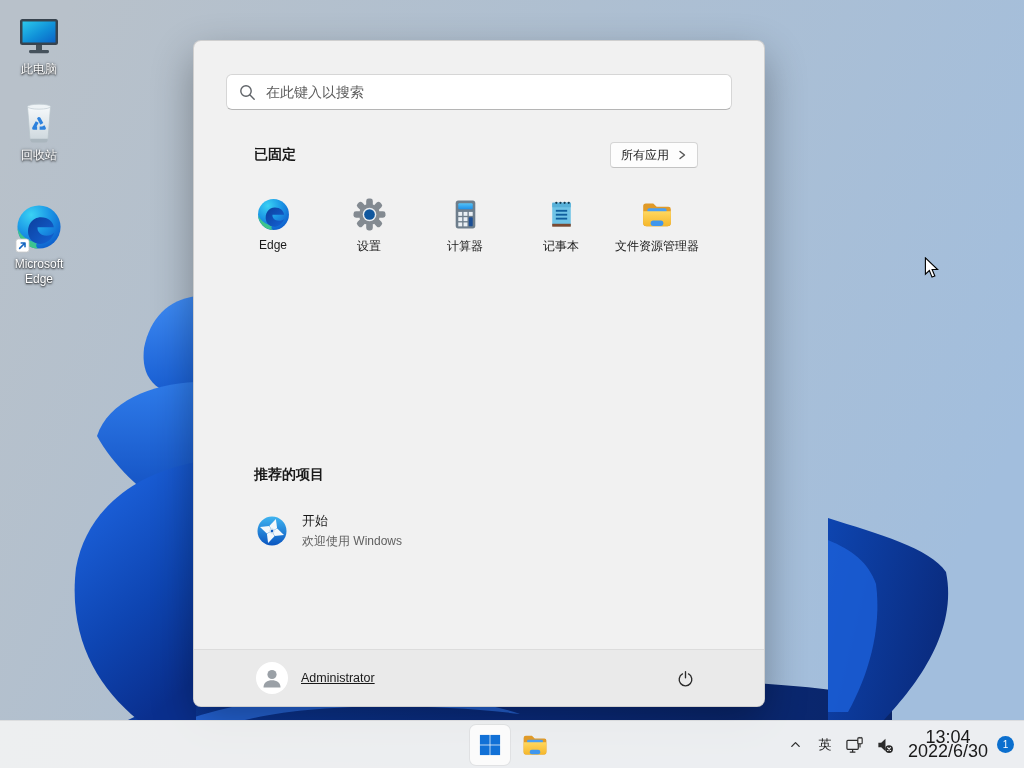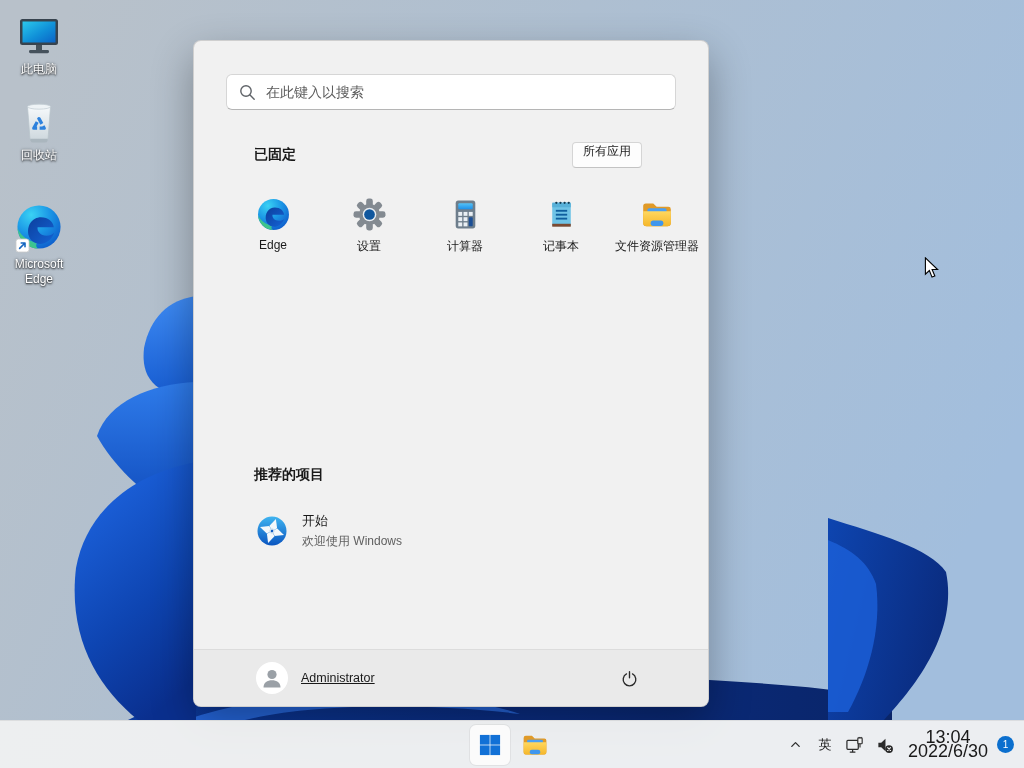--- a/index.html
+++ b/index.html
@@ -10,34 +10,34 @@
   
   .wallpaper { position:absolute; inset:0; }
 
   
   .desktop-icon { position:absolute; left:1px; width:76px; display:flex; flex-direction:column; align-items:center; cursor:default; }
   .desktop-icon .ic { width:48px; height:48px; display:flex; align-items:center; justify-content:center; }
   .desktop-icon .lbl { margin-top:2px; font-size:12px; line-height:15px; color:#fff; text-align:center;
       text-shadow:0 1px 2px rgba(0,0,0,.85), 0 0 3px rgba(0,0,0,.5); }
 
   
-  .start-menu { position:absolute; left:193px; top:40px; width:516px; height:667px;
+  .start-menu { position:absolute; left:193px; top:40px; width:572px; height:667px;
       background:#f1f1f1; border:1px solid rgba(0,0,0,.14); border-radius:8px;
       box-shadow:0 16px 42px rgba(0,0,0,.32); }
   .search-box { position:absolute; left:32px; right:32px; top:33px; height:36px;
       background:#fff; border:1px solid #d6d6d6; border-bottom-color:#b5b5b5; border-radius:6px;
       display:flex; align-items:center; padding:0 12px; gap:10px; }
   .search-box input { flex:1; border:none; outline:none; background:transparent; font-size:14px;
       font-family:inherit; color:#1a1a1a; }
   .search-box input::placeholder { color:#5c5c5c; opacity:1; }
 
   .section-title { position:absolute; font-size:14px; font-weight:bold; color:#191919; }
   .all-apps-btn { position:absolute; right:66px; top:101px; height:26px; background:#fdfdfd;
       border:1px solid #d5d5d5; border-bottom-color:#c3c3c3; border-radius:4px;
-      display:flex; align-items:center; gap:8px; padding:0 10px; font-size:12px; color:#1a1a1a; cursor:pointer;flex-direction:column; }
+      display:flex; align-items:center; gap:8px; padding:0 10px; font-size:12px; color:#1a1a1a; cursor:pointer; }
 
   .pinned-grid { position:absolute; left:31px; top:146px; display:flex; }
   .app-tile { width:96px; height:86px; display:flex; flex-direction:column; align-items:center;
       padding-top:10px; border-radius:4px; cursor:pointer; }
   .app-tile .app-icon { width:34px; height:34px; display:flex; align-items:center; justify-content:center; }
   .app-tile .app-label { margin-top:7px; font-size:12px; color:#1a1a1a; white-space:nowrap; }
 
   .rec-item { position:absolute; left:52px; top:461px; width:330px; height:58px; border-radius:4px;
       display:flex; align-items:center; padding-left:10px; gap:14px; cursor:pointer; }
   .rec-text .t { font-size:13px; color:#191919; }

